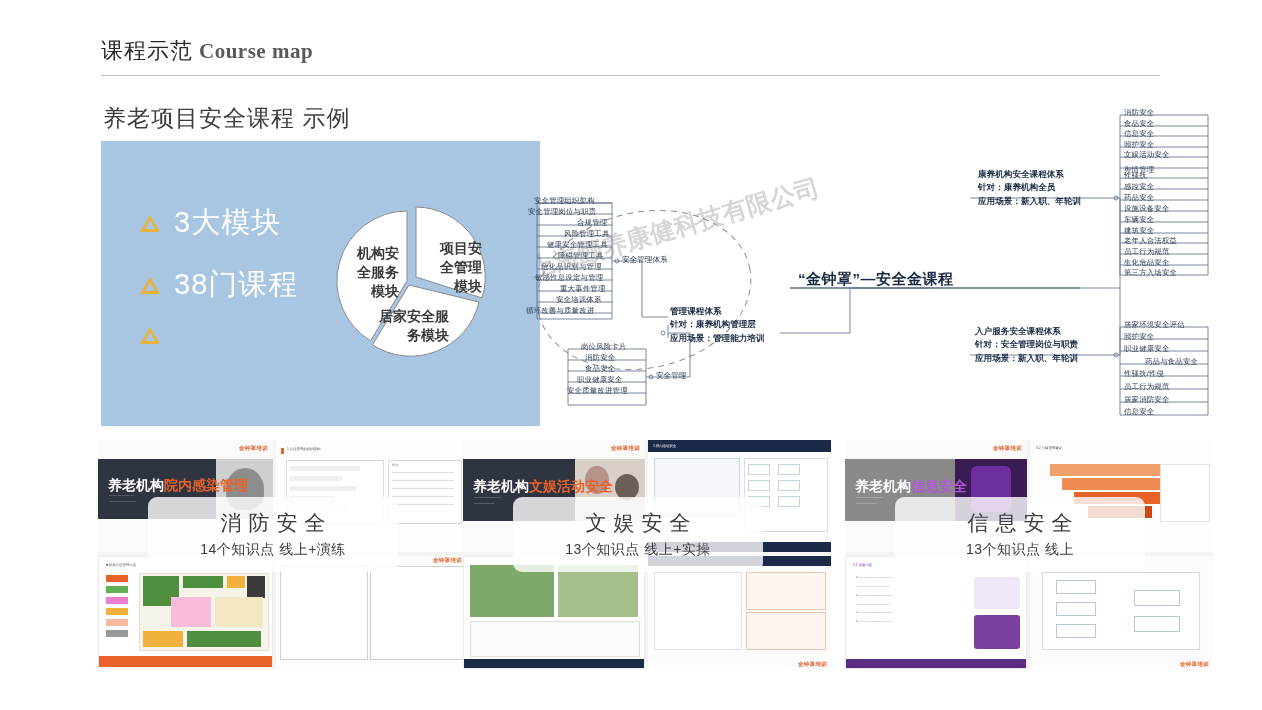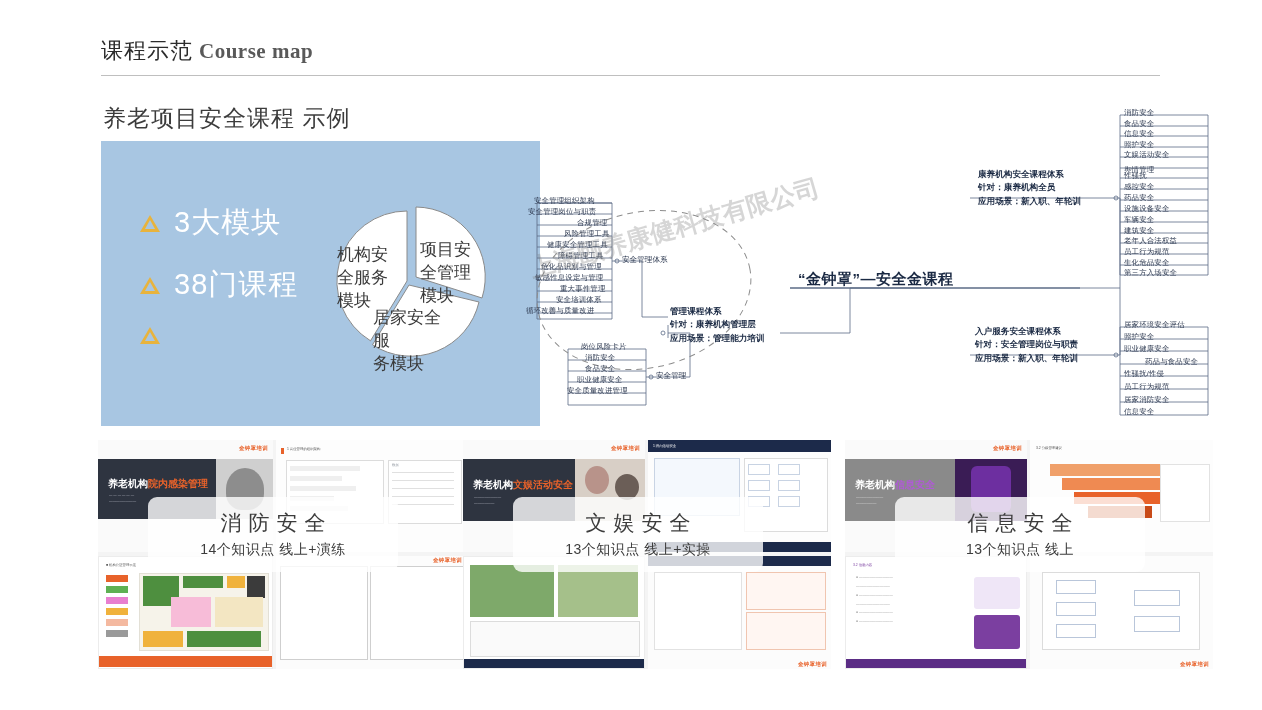--- a/index.html
+++ b/index.html
@@ -23,42 +23,42 @@
   
   .bluepanel{position:absolute;left:101px;top:141px;width:439px;height:285px;background:#a8c6e2;}
   .bullets{position:absolute;left:39px;top:62px;}
   .bullet{display:flex;align-items:center;gap:14px;margin-bottom:22px;}
   .tri{width:0;height:0;border-left:10px solid transparent;border-right:10px solid transparent;border-bottom:17px solid #e8b33c;position:relative;}
   .tri::after{content:"";position:absolute;left:-5px;top:5px;width:0;height:0;border-left:5px solid transparent;border-right:5px solid transparent;border-bottom:9px solid #a8c6e2;}
   .bullet-tx{font-size:29px;color:#ffffff;letter-spacing:1px;}
 
   
   .pie-wrap{position:absolute;left:224px;top:56px;width:170px;height:170px;}
-  .pie-lbl{position:absolute;font-size:17px;color:#3a3a3a;line-height:1.35;text-align:left;}
+  .pie-lbl{position:absolute;font-size:14px;color:#3a3a3a;line-height:1.35;text-align:right;font-weight:bold;}
 
   
   .mm{position:absolute;left:520px;top:90px;width:720px;height:345px;}
   .mm svg{position:absolute;left:0;top:0;}
   .mleaf{position:absolute;font-size:7.4px;color:#2f3b52;white-space:nowrap;letter-spacing:.2px;}
   .mnode{position:absolute;font-size:7.6px;color:#2f3b52;white-space:nowrap;}
   .mblock{position:absolute;font-size:8.6px;color:#1b2a44;font-weight:700;line-height:1.55;white-space:nowrap;}
   .mcenter{position:absolute;font-size:15px;color:#1b2a44;font-weight:700;white-space:nowrap;letter-spacing:.5px;}
   .watermark{position:absolute;left:540px;top:215px;width:260px;height:140px;
     font-size:25px;color:rgba(120,120,120,.30);transform:rotate(-16deg);white-space:nowrap;font-weight:700;}
 
   
   .cards{position:absolute;left:0;top:440px;width:1262px;height:230px;}
   .card{position:absolute;top:0;width:368px;height:229px;overflow:hidden;background:#f4f4f4;}
   .card.c1{left:98px;}
   .card.c2{left:463px;}
   .card.c3{left:845px;}
   .q{position:absolute;background:#efefef;overflow:hidden;}
   .thumb-dark{background:#2e3440;}
   .brand{position:absolute;font-size:5.5px;color:#e8622a;font-weight:700;letter-spacing:.3px;}
-  .ttl-w{position:absolute;color:#fff;font-size:10px;font-weight:700;white-space:nowrap;}
+  .ttl-w{position:absolute;color:#fff;font-size:14px;font-weight:700;white-space:nowrap;}
   .ttl-o{color:#e8622a;}
   .ttl-p{color:#b05ad6;}
   .tiny{position:absolute;font-size:3.4px;color:#9aa0a8;line-height:1.8;}
 
   .overlay{position:absolute;background:rgba(255,255,255,.80);border-radius:9px;text-align:center;}
   .ov-t{font-size:21px;color:#3c3c3c;letter-spacing:7px;padding-left:7px;}
   .ov-s{font-size:14px;color:#3c3c3c;margin-top:4px;letter-spacing:.5px;}
 </style>
 </head>
 <body>

